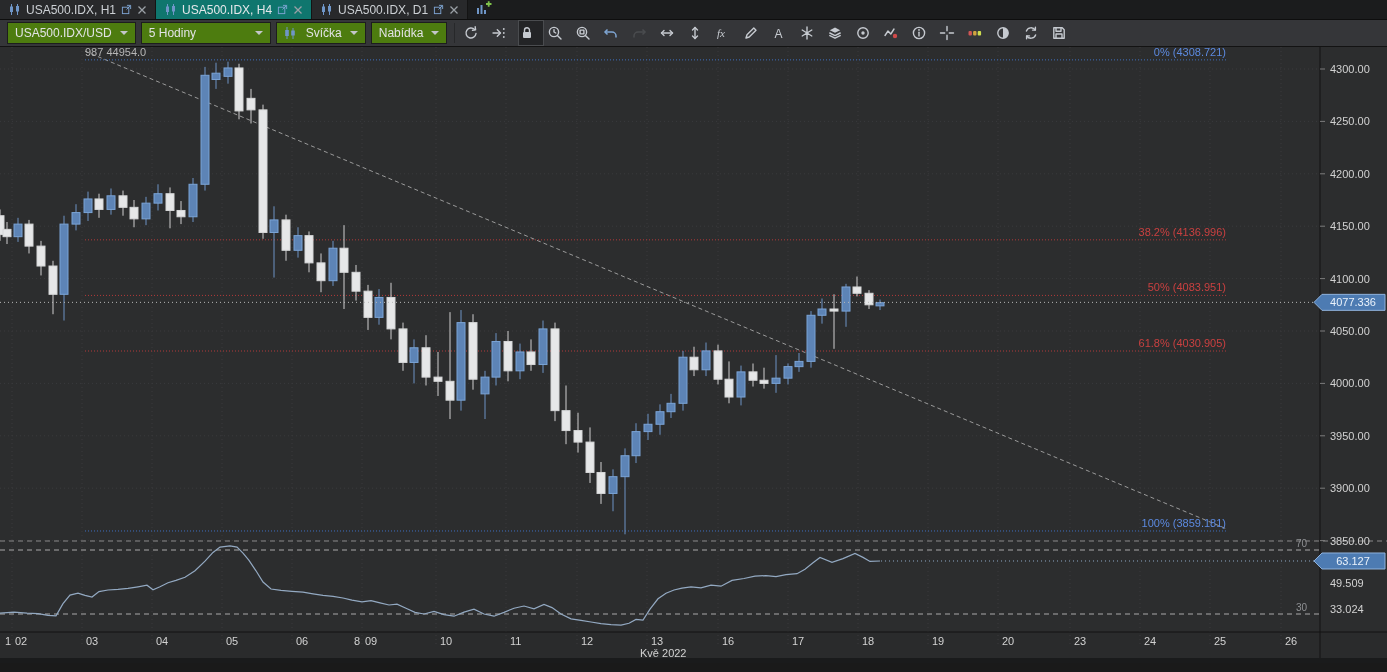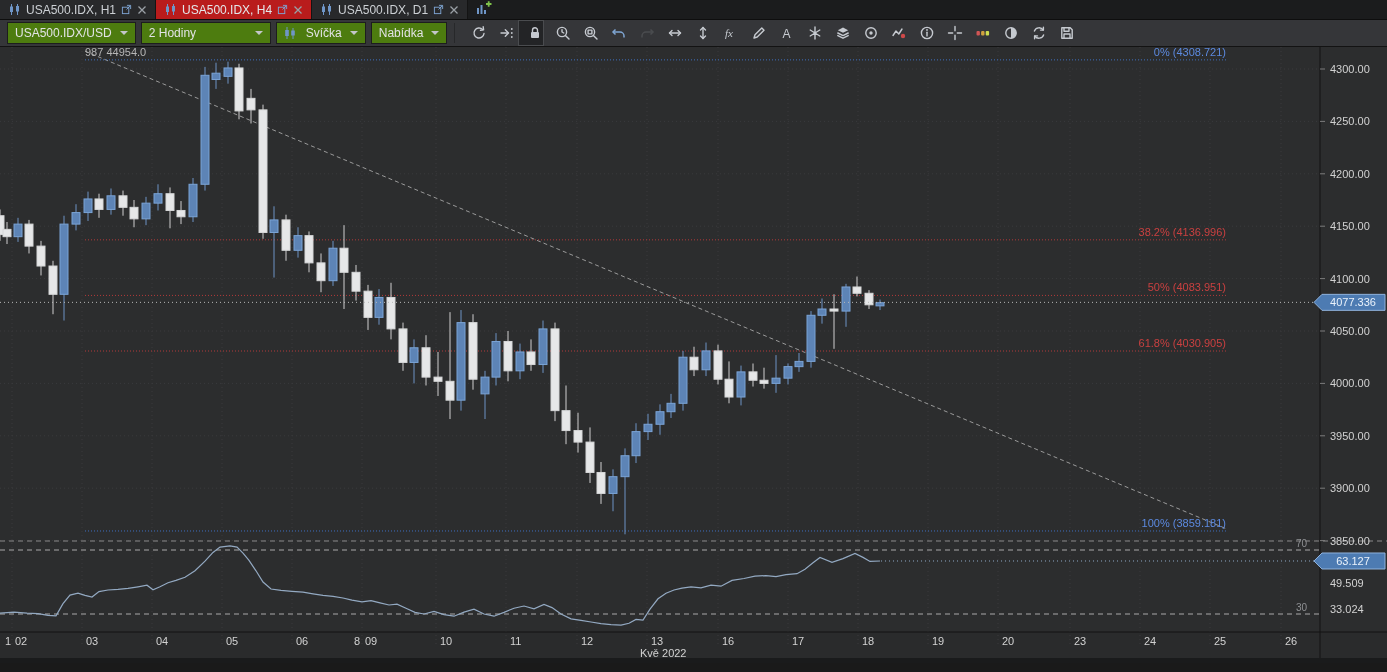--- a/index.html
+++ b/index.html
@@ -5,34 +5,34 @@
   * { box-sizing: border-box; margin: 0; padding: 0; }
   html,body { width:1387px; height:672px; overflow:hidden; background:#1a1a1a;
               font-family:"Liberation Sans", sans-serif; }
   #app { width:1387px; height:604px; display:flex; flex-direction:column; }
 
   .tabbar { height:21px; background:#1b1c1d; display:flex; align-items:stretch;
             border-bottom:1px solid #0e0e0e; }
   .tab { display:flex; align-items:center; gap:5px; padding:0 8px;
          background:#28292b; border-right:1px solid #141414; font-size:12px;
          color:#ccd0d4; white-space:nowrap; cursor:default; }
-  .tab.active { background:#b91c1c; color:#e4e7ea; }
+  .tab.active { background:#0f766e; color:#e4e7ea; }
   .tab svg { display:block; }
   .newchart { display:flex; align-items:center; padding:0 7px; }
 
   .toolbar { height:34px; background:#353639; display:flex; align-items:center;
              gap:5px; padding:0 7px; border-bottom:1px solid #131313; }
   .select { height:22px; background:#4d7c0f; border:1px solid #1d1d1e;
             display:flex; align-items:center; padding:0 7px; font-size:12px;
             color:#e2e3e5; gap:8px; cursor:default; }
   .select .lbl { white-space:nowrap; }
   .caret { width:0; height:0; border-left:4px solid transparent;
            border-right:4px solid transparent; border-top:4px solid #c4c6c9; }
   .iconbtn { width:26px; height:26px; display:flex; align-items:center;
-             justify-content:flex-end; border:1px solid transparent; }
+             justify-content:flex-start; border:1px solid transparent; }
   .iconbtn.active { background:#232426; border-color:#4a4c4f; }
   .iconbtn.disabled { opacity:.4; }
   .sep { width:1px; height:20px; background:#27282a; margin:0 2px; }
   .candle-ico { display:flex; align-items:center; margin-right:2px; }
 
   #chart { position:relative; flex:1; background:#2c2d2e; }
   #chart svg { display:block; }
   text { user-select:none; }
 </style>
 </head>
@@ -109,21 +109,21 @@
             <path d="M11 4h5.5M13.7 1.2v5.6" stroke="#7ec24a" stroke-width="1.8"></path>
           </svg></span>
       </div>
     </div>
   <div class="toolbar">
     <div class="select">
       <span class="lbl">USA500.IDX/USD</span>
       <span class="caret"></span>
     </div>
     <div class="select" style="width:130px; justify-content:space-between">
-      <span class="lbl">2 Hodiny</span>
+      <span class="lbl">5 Hodiny</span>
       <span class="caret"></span>
     </div>
     <div class="select">
       <span class="candle-ico">
         <svg width="12" height="14" viewBox="0 0 12 14">
           <path d="M3 1v12M9 2v11" stroke="#6f96c8" stroke-width="1"></path>
           <rect x="1.2" y="4" width="3.6" height="6" fill="#6f96c8"></rect>
           <rect x="7.2" y="4.5" width="3.6" height="5" fill="#6f96c8"></rect>
         </svg>
       </span>

